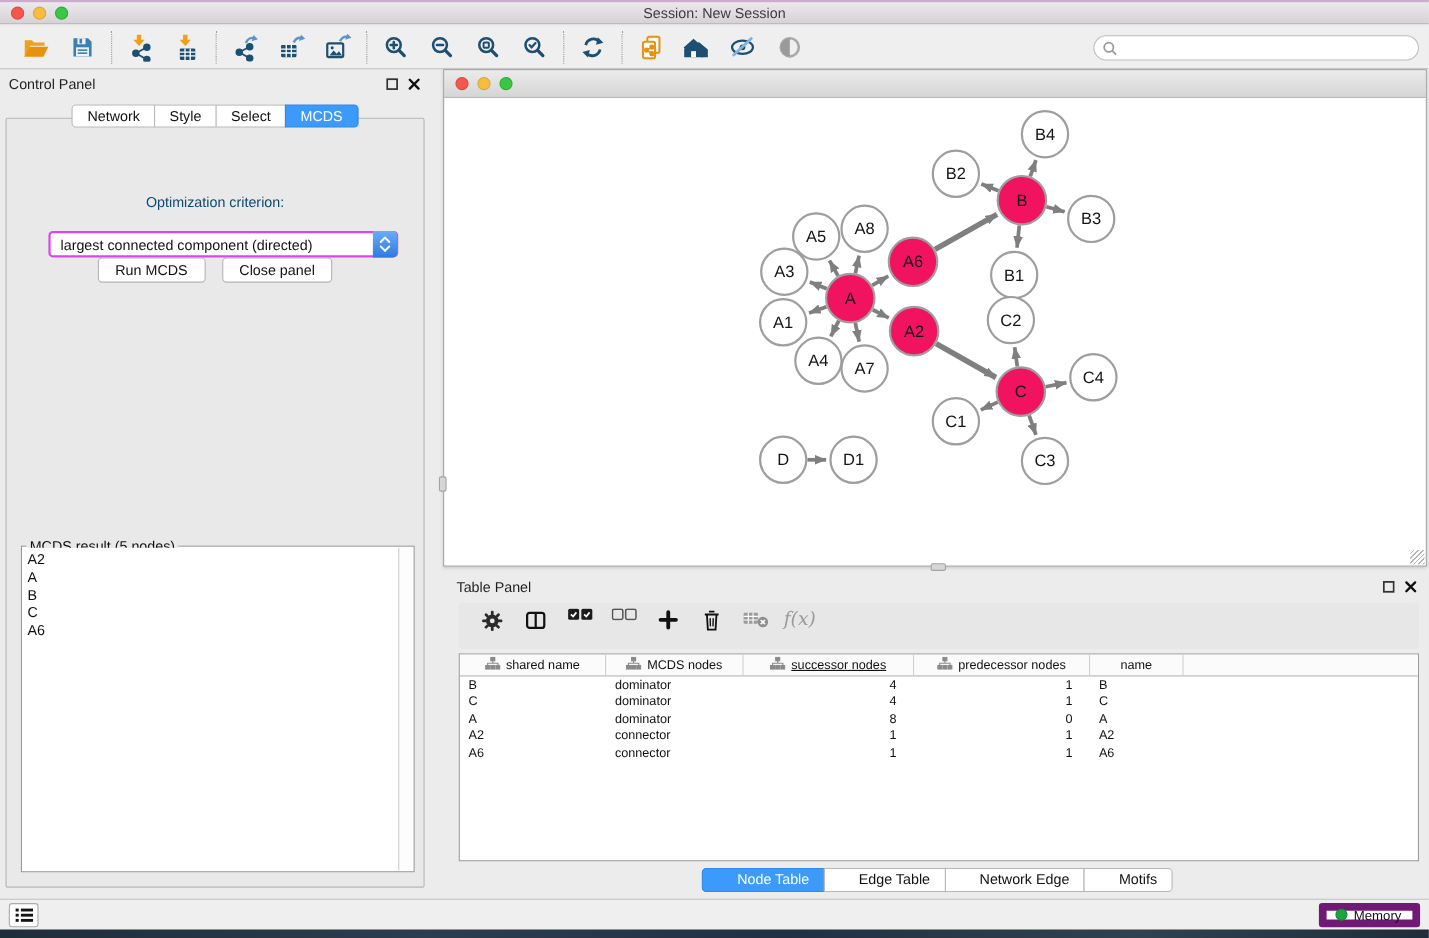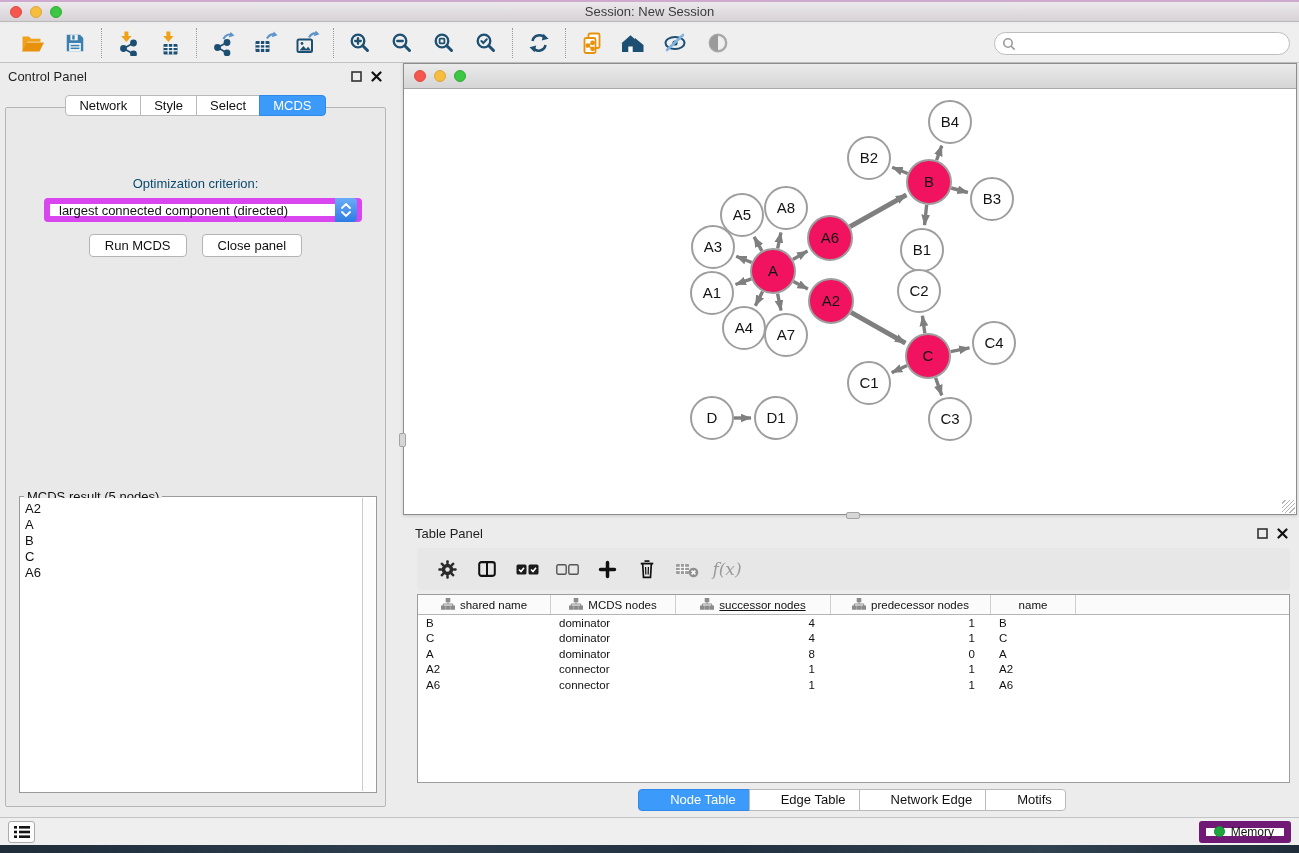--- a/index.html
+++ b/index.html
@@ -38,22 +38,22 @@
   .cp-box { position:absolute; left:5px; right:5px; top:44px; bottom:10px;
     border:1px solid #b6b6b6; border-radius:2px; background:#e9e9e9; }
   .seg-tabs { position:absolute; left:0; right:0; top:32px; display:flex; justify-content:center; z-index:3; }
   .seg { height:21px; font-size:13px; padding:0 13px; background:#fff; border:1px solid #b9b9b9;
     margin-left:-1px; color:#111; line-height:19px; cursor:default; }
   .seg:first-child { border-radius:4px 0 0 4px; margin-left:0; }
   .seg:last-child { border-radius:0 4px 4px 0; }
   .seg.selected { background:#3b9afa; border-color:#2f89ea; color:#fff; }
 
   .opt-label { position:absolute; left:0; right:0; top:68px; text-align:center; font-size:13px; color:#0c4a6e; }
-  .dropdown { position:absolute; left:38px; top:90px; width:318px; height:24px; background:#fff;
-    border:6px solid #d946ef; border-radius:4px; font-size:13px; display:flex; align-items:center; cursor:default; }
+  .dropdown { position:absolute; left:38px; top:102px; width:318px; height:24px; background:#fff;
+    border:2px solid #d946ef; border-radius:4px; font-size:13px; display:flex; align-items:center; cursor:default; }
   .dropdown .dval { padding-left:9px; flex:1; color:#111; }
   .dropdown .stepper { width:22px; height:24px; margin:-1px -1px -1px 0; border-radius:0 4px 4px 0;
     background:linear-gradient(#6aacf8,#2e7ae4); display:flex; flex-direction:column; align-items:center; justify-content:center; gap:2px; }
   .btn-row { position:absolute; left:0; right:0; top:126px; display:flex; justify-content:center; gap:15px; }
   .mac-btn { height:23px; font-size:13px; padding:0 15px; background:#fff; border:1px solid #b4b4b4;
     border-radius:4px; color:#111; cursor:default; font-family:"Liberation Sans",sans-serif; }
 
   .result-fieldset { position:absolute; left:13px; right:8px; top:388px; bottom:13px;
     border:1px solid #9a9a9a; background:#fff; }
   .result-legend { position:absolute; top:-8px; left:4px; background:#e9e9e9; padding:0 3px; font-size:13px; color:#111; }
@@ -71,21 +71,21 @@
   .net-content svg { position:absolute; inset:0; }
   .resize-grip { position:absolute; right:1px; bottom:1px; width:13px; height:13px;
     background:repeating-linear-gradient(135deg, transparent 0 2px, #b5b5b5 2px 3px); }
   .grab-left { position:absolute; left:399px; top:433px; width:7px; height:14px; background:#d6d6d6; border:1px solid #a4a4a4; border-radius:2px; }
   .grab-bottom { position:absolute; left:846px; top:512px; width:14px; height:7px; background:#d6d6d6; border:1px solid #a4a4a4; border-radius:2px; }
 
   
   .table-panel { position:absolute; left:405px; top:520px; width:894px; height:297px; }
   .tp-toolbar { position:absolute; left:12px; right:9px; top:28px; height:42px; background:#e7e7e7;
     border-radius:4px; display:flex; align-items:center; padding-left:10px; gap:0; }
-  .tpi { width:40px; height:32px; display:flex; align-items:center; justify-content:center; cursor:default; }
+  .tpi { width:40px; height:32px; display:flex; justify-content:center; cursor:default; }
   .fx { font-family:"DejaVu Serif", serif; font-style:italic; font-size:17px; color:#9a9a9a; }
 
   .tp-table { position:absolute; left:12px; right:9px; top:74px; bottom:34px; background:#fff;
     border:1px solid #9c9c9c; overflow:hidden; }
   .thead { display:flex; height:20px; background:#fbfbfb; border-bottom:1px solid #b5b5b5; }
   .th { display:flex; align-items:center; justify-content:center; gap:5px; font-size:11.5px; color:#111;
     border-right:1px solid #cfcfcf; overflow:hidden; }
   .th.filler { flex:1; border-right:none; }
   .trow { display:flex; height:15.5px; align-items:center; }
   .td { font-size:11.5px; color:#111; overflow:hidden; white-space:nowrap; }

